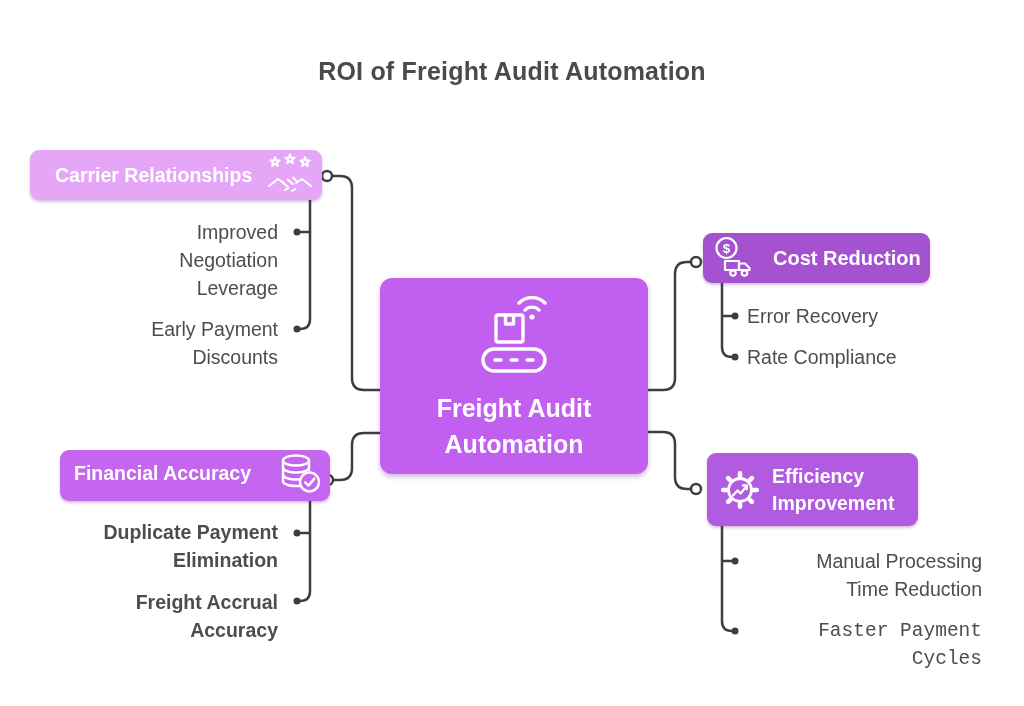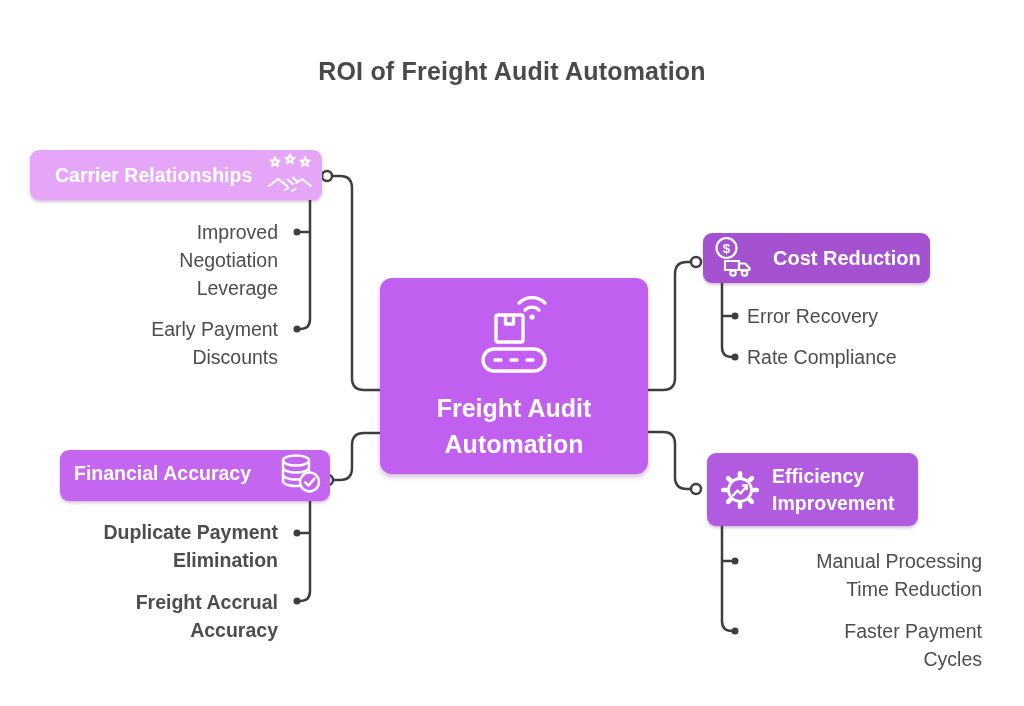--- a/index.html
+++ b/index.html
@@ -35,21 +35,21 @@
   #node-central .big-icon{margin-top:12px;}
   .subs{position:absolute;z-index:2;color:var(--subtext,#4d4d4d);font-size:19.5px;line-height:28px;}
   .subs .sub{white-space:pre-line;}
   #subs-carrier{left:40px;top:218px;width:238px;text-align:right;}
   #subs-carrier .sub+.sub{margin-top:13px;}
   #subs-financial{left:40px;top:518px;width:238px;text-align:right;font-weight:bold;}
   #subs-financial .sub+.sub{margin-top:14px;}
   #subs-cost{left:747px;top:302px;width:240px;text-align:left;}
   #subs-cost .sub+.sub{margin-top:13px;}
   #subs-efficiency{left:747px;top:547px;width:235px;text-align:right;}
-  #subs-efficiency .sub+.sub{margin-top:14px;}
+  #subs-efficiency .sub+.sub{margin-top:14px;font-family:Liberation Mono, monospace;}
   .ic{flex:0 0 auto;}
   .ic path,.ic rect,.ic circle,.ic ellipse{vector-effect:non-scaling-stroke;}
   .st{fill:none;stroke:#fff;stroke-linecap:round;stroke-linejoin:round;}
   .occ-cost{fill:var(--cost);}
   .occ-fin{fill:var(--financial);}
 </style>
 </head>
 <body>
 
 <div id="canvas">

